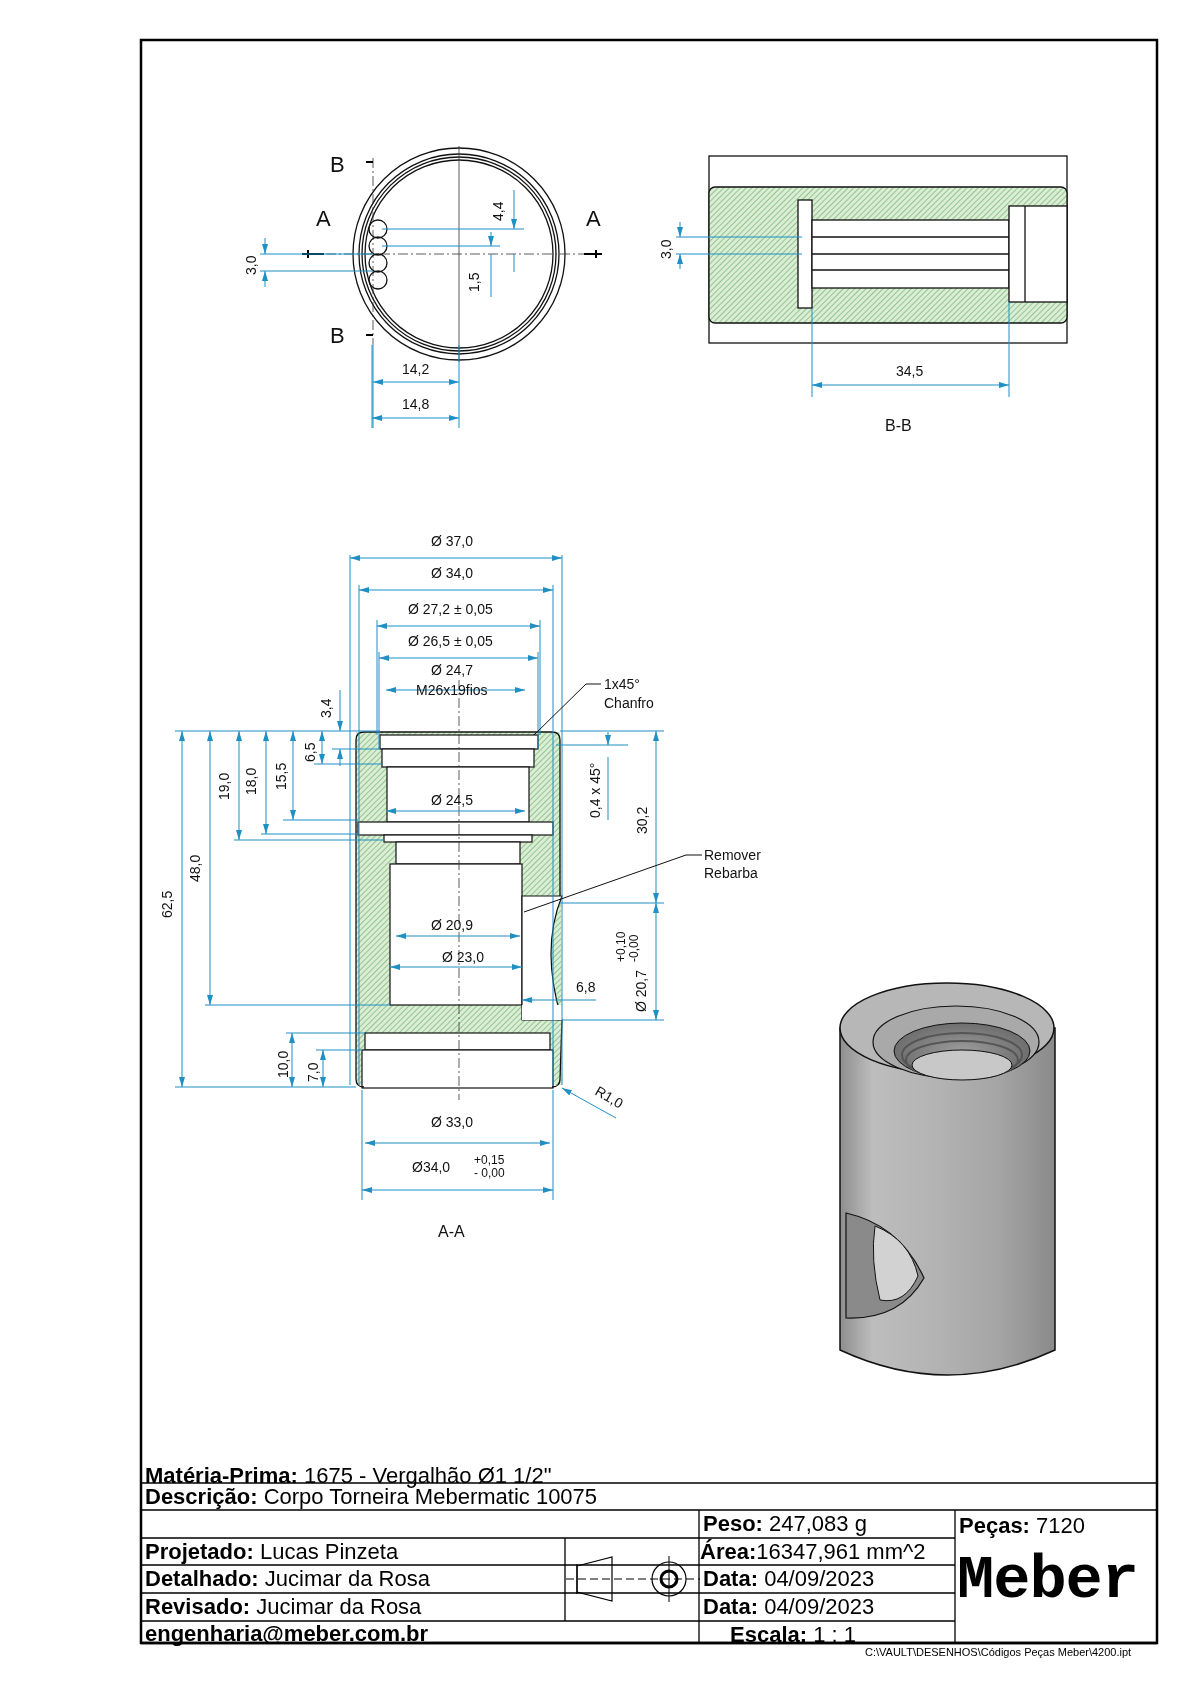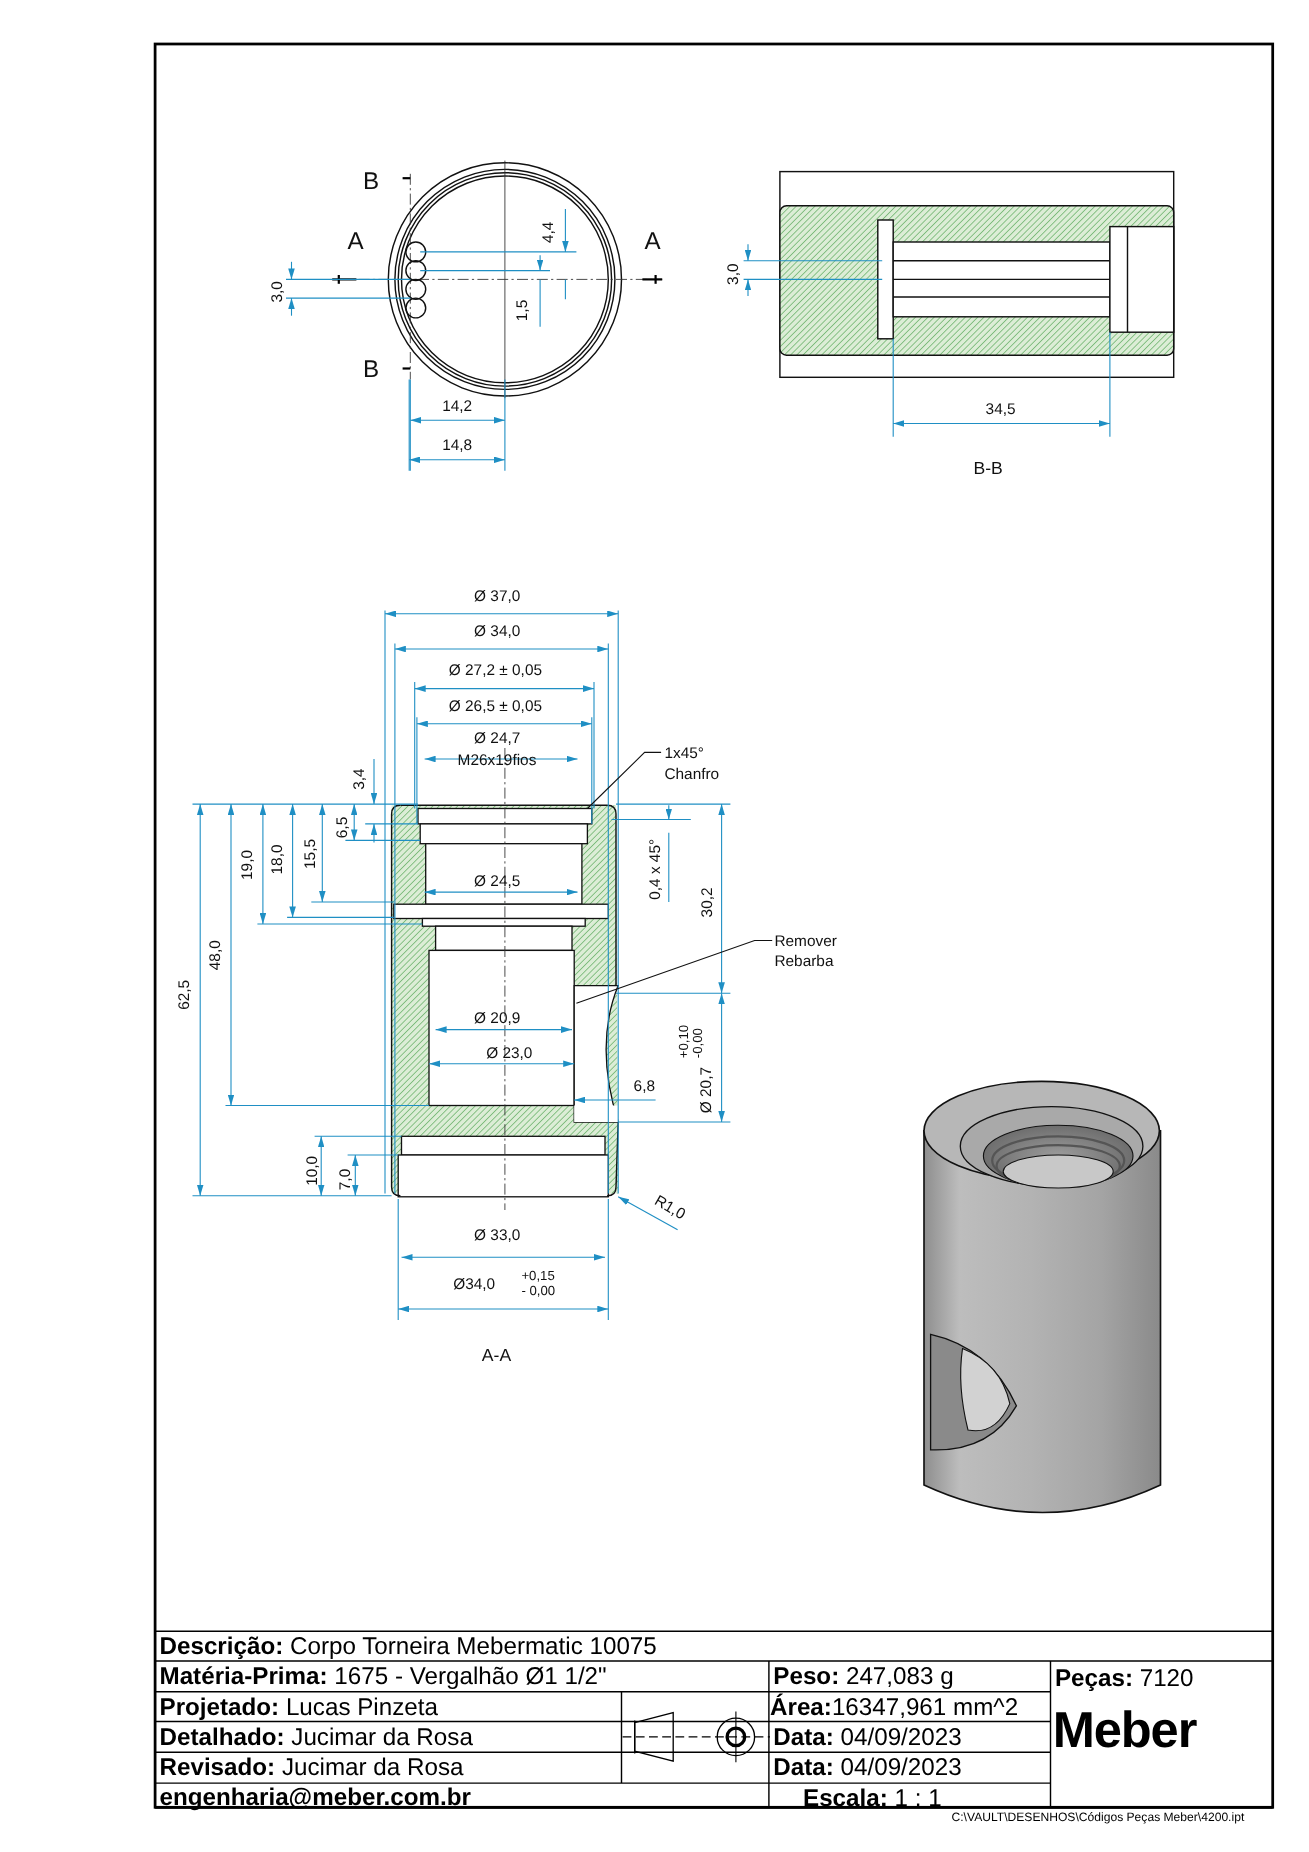--- a/index.html
+++ b/index.html
@@ -6,21 +6,21 @@
   body{width:1190px;height:1684px;position:relative;overflow:hidden;font-family:"Liberation Sans",sans-serif;}
   #sheet{position:absolute;left:0;top:0;width:1190px;height:1684px;}
   svg text{font-family:"Liberation Sans",sans-serif;}
   .dim{stroke:#1f8fc4;stroke-width:1;fill:none;}
   .dimtxt{font-size:14px;fill:#111;}
   .lbl{font-size:22px;fill:#111;}
   .edge{stroke:#111;stroke-width:1.3;fill:none;}
   .center{stroke:#333;stroke-width:0.8;stroke-dasharray:10 3 2 3;fill:none;}
   .tb-cell{position:absolute;box-sizing:border-box;font-size:22px;line-height:27px;padding-left:4px;white-space:nowrap;color:#000;}
   .tb-cell b{font-weight:bold;}
-  #logo{position:absolute;font-weight:bold;font-size:46px;letter-spacing:-1px;color:#000;}
+  #logo{position:absolute;font-weight:bold;font-size:62px;letter-spacing:-1px;color:#000;font-family:Liberation Mono, monospace;}
   #filepath{position:absolute;font-size:11px;color:#000;}
 </style>
 </head>
 <body>
 
 <div id="sheet">
 <svg width="1190" height="1684" viewBox="0 0 1190 1684">
   <defs>
     <pattern id="hatch" patternUnits="userSpaceOnUse" width="4" height="4" patternTransform="rotate(45)">
       <rect width="4" height="4" fill="#dcedd6"></rect>
@@ -255,21 +255,21 @@
       <line x1="566" y1="1579" x2="700" y2="1579" stroke="#000" stroke-width="1" stroke-dasharray="8 4"></line>
       <line x1="577" y1="1564" x2="577" y2="1594" stroke="#000" stroke-width="1.2"></line>
       <circle cx="669" cy="1579" r="17" fill="none" stroke="#000" stroke-width="1.2"></circle>
       <circle cx="669" cy="1579" r="8" fill="none" stroke="#000" stroke-width="3"></circle>
       <line x1="669" y1="1556" x2="669" y2="1602" stroke="#000" stroke-width="1"></line>
     </g>
   </svg>
   <div class="tb-cell" style="left:141px;top:1483px;width:1016px;height:27px">
     <b>Descrição:</b> <span>Corpo Torneira Mebermatic 10075</span>
   </div>
-  <div class="tb-cell" style="left:141px;top:1510px;width:456px;height:28px">
+  <div class="tb-cell" style="left:141px;top:1462px;width:456px;height:28px">
     <b>Matéria-Prima:</b> <span>1675 - Vergalhão Ø1 1/2"</span>
   </div>
   <div class="tb-cell" style="left:699px;top:1510px;width:256px;height:28px">
     <b>Peso:</b> <span>247,083 g</span>
   </div>
   <div class="tb-cell" style="left:955px;top:1512px;width:202px;height:28px">
     <b>Peças:</b> <span>7120</span>
   </div>
   <div class="tb-cell" style="left:141px;top:1538px;width:424px;height:45px">
     <b>Projetado:</b> <span>Lucas Pinzeta</span>

